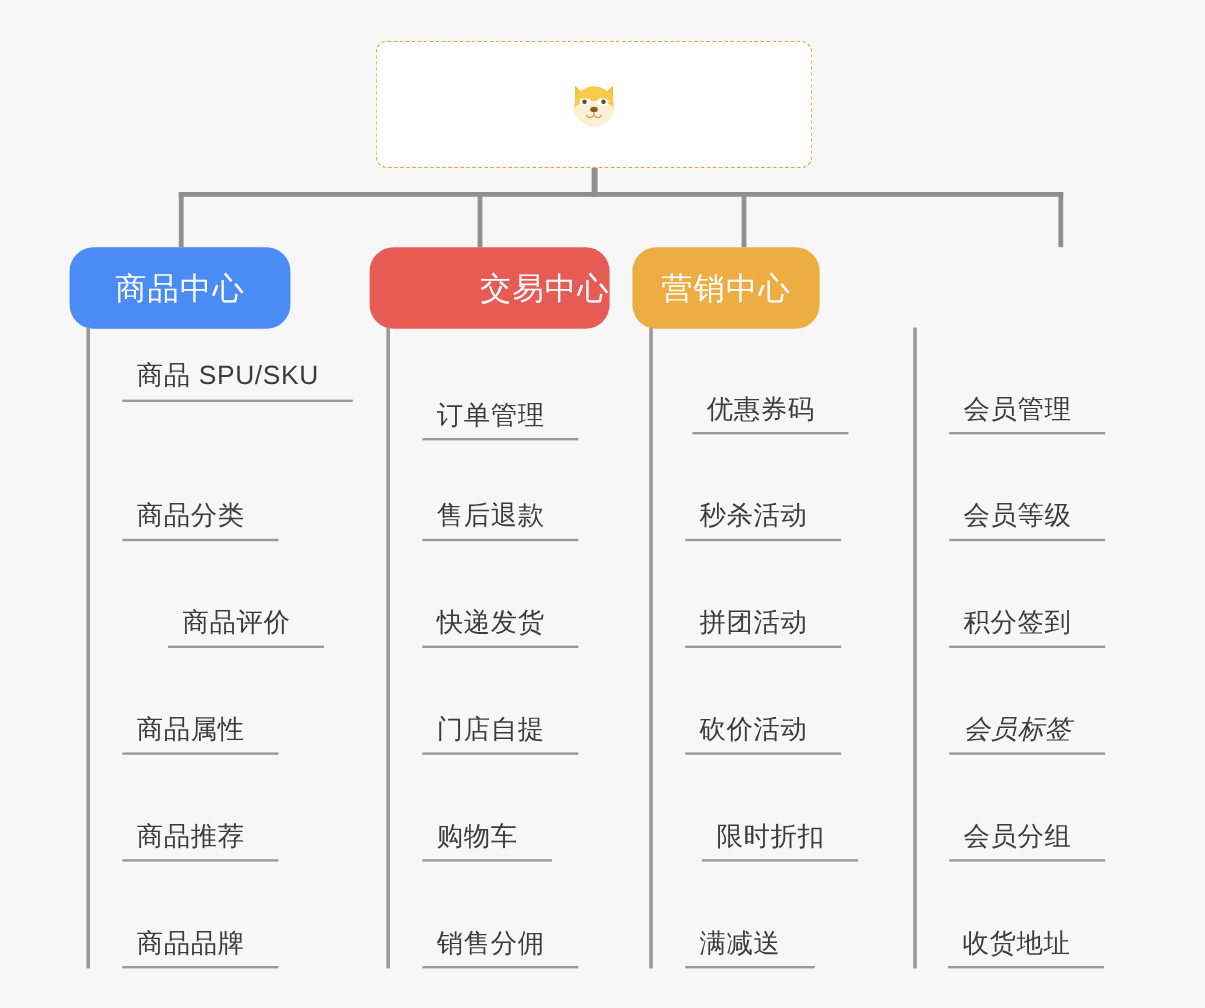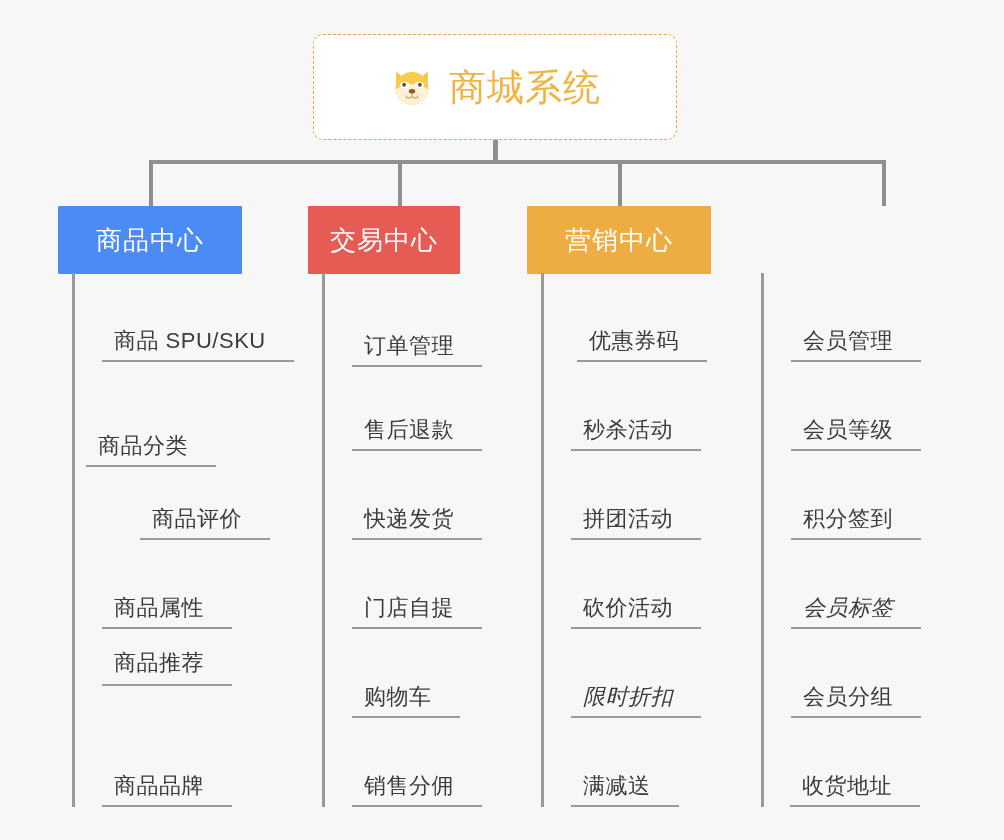--- a/index.html
+++ b/index.html
@@ -55,21 +55,21 @@
     background: #8f8f8f;
   }
   .line-v { width: 4px; }
   .line-h { height: 4px; }
 
   
   .cat-box {
     position: absolute;
     height: 68px;
     box-sizing: border-box;
-    border-radius: 1px;
+    border-radius: 20px;
     display: flex;
     align-items: center;
     justify-content: center;
   }
   .cat-label {
     color: #ffffff;
     font-size: 26px;
     line-height: 1;
     letter-spacing: 1px;
     white-space: nowrap;
@@ -120,67 +120,66 @@
       <path d="M32 57 C19 57 9.5 47.5 9.5 35 C16 30 24 28 32 28 C40 28 48 30 54.5 35 C54.5 47.5 45 57 32 57 Z" fill="#fdf0d5"></path>
       <ellipse cx="22" cy="29" rx="7" ry="4.2" fill="#ffffff"></ellipse>
       <ellipse cx="42" cy="29" rx="7" ry="4.2" fill="#ffffff"></ellipse>
       <ellipse cx="21" cy="29" rx="2.6" ry="2.8" fill="#6b4a22"></ellipse>
       <ellipse cx="43" cy="29" rx="2.6" ry="2.8" fill="#6b4a22"></ellipse>
       <ellipse cx="32" cy="38" rx="4.4" ry="3.2" fill="#8a5c26"></ellipse>
       <path d="M32 41 L32 45" stroke="#c9a05a" stroke-width="1.6" fill="none"></path>
       <path d="M32 45 C28 49 24 47.5 23.5 44" stroke="#c9a05a" stroke-width="1.6" fill="none"></path>
       <path d="M32 45 C36 49 40 47.5 40.5 44" stroke="#c9a05a" stroke-width="1.6" fill="none"></path>
     </svg>
-    <span class="root-title" style="color: rgb(239, 180, 67);">商城系统</span>
   </div>
 
   <div class="line line-v" style="left:493px; top:140px; width:5px; height:24px;"></div>
   <div class="line line-h" style="left:149px; top:160px; width:737px; height:4px;"></div>
   <div class="line line-v" style="left:149px; top:160px; height:46px;"></div>
   <div class="line line-v" style="left:398px; top:160px; height:46px;"></div>
   <div class="line line-v" style="left:618px; top:160px; height:46px;"></div>
   <div class="line line-v" style="left:882px; top:160px; height:46px;"></div>
 
   <div class="cat-box" style="left: 58px; top: 206px; width: 184px; background: rgb(74, 139, 245);">
     <span class="cat-label">商品中心</span>
   </div>
-  <div class="cat-box" style="left: 308px; top: 206px; width: 152px; background: rgb(231, 91, 85);">
+  <div class="cat-box" style="left: 308px; top: 206px; width: 200px; background: rgb(231, 91, 85); justify-content: flex-end;">
     <span class="cat-label">交易中心</span>
   </div>
-  <div class="cat-box" style="left: 527px; top: 206px; width: 184px; background: rgb(238, 173, 67);">
+  <div class="cat-box" style="left: 527px; top: 206px; width: 156px; background: rgb(238, 173, 67);">
     <span class="cat-label">营销中心</span>
   </div>
 
   <div class="branch" style="left:72px;">
     <div class="trunk" style="height:534px;"></div>
   </div>
   <div class="branch" style="left:322px;">
     <div class="trunk" style="height:534px;"></div>
   </div>
   <div class="branch" style="left:541px;">
     <div class="trunk" style="height:534px;"></div>
   </div>
   <div class="branch" style="left:761px;">
     <div class="trunk" style="height:534px;"></div>
   </div>
 
   <div id="leaf-host">
-      <div class="leaf" style="position: absolute; left: 72px; top: 273px;">
+      <div class="leaf" style="position: absolute; left: 72px; top: 273px; align-items: center;">
         <span class="leaf-text">商品 SPU/SKU</span>
       </div>
-      <div class="leaf" style="position: absolute; left: 56px; top: 362px; margin-top: 16px;">
+      <div class="leaf" style="position: absolute; left: 72px; top: 362px;">
         <span class="leaf-text">商品分类</span>
       </div>
       <div class="leaf" style="position: absolute; left: 72px; top: 451px; margin-left: 38px;">
         <span class="leaf-text">商品评价</span>
       </div>
       <div class="leaf" style="position: absolute; left: 72px; top: 540px;">
         <span class="leaf-text">商品属性</span>
       </div>
-      <div class="leaf" style="position: absolute; left: 72px; top: 597px; font-family: Liberation Mono, monospace;">
+      <div class="leaf" style="position: absolute; left: 72px; top: 629px;">
         <span class="leaf-text">商品推荐</span>
       </div>
       <div class="leaf" style="position: absolute; left: 72px; top: 718px; align-items: flex-end;">
         <span class="leaf-text">商品品牌</span>
       </div>
       <div class="leaf" style="position: absolute; left: 322px; top: 278px;">
         <span class="leaf-text">订单管理</span>
       </div>
       <div class="leaf" style="position: absolute; left: 322px; top: 362px;">
         <span class="leaf-text">售后退款</span>
@@ -202,21 +201,21 @@
       </div>
       <div class="leaf" style="position: absolute; left: 541px; top: 362px;">
         <span class="leaf-text">秒杀活动</span>
       </div>
       <div class="leaf" style="position: absolute; left: 541px; top: 451px;">
         <span class="leaf-text">拼团活动</span>
       </div>
       <div class="leaf" style="position: absolute; left: 541px; top: 540px;">
         <span class="leaf-text">砍价活动</span>
       </div>
-      <div class="leaf" style="position: absolute; left: 541px; top: 629px; font-style: italic;">
+      <div class="leaf" style="position: absolute; left: 555px; top: 629px;">
         <span class="leaf-text">限时折扣</span>
       </div>
       <div class="leaf" style="position: absolute; left: 541px; top: 718px;">
         <span class="leaf-text">满减送</span>
       </div>
       <div class="leaf" style="position: absolute; left: 761px; top: 273px;">
         <span class="leaf-text">会员管理</span>
       </div>
       <div class="leaf" style="position: absolute; left: 761px; top: 362px;">
         <span class="leaf-text">会员等级</span>

